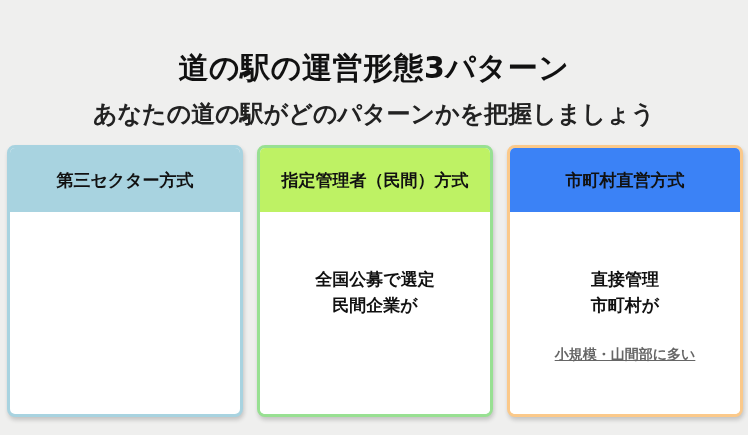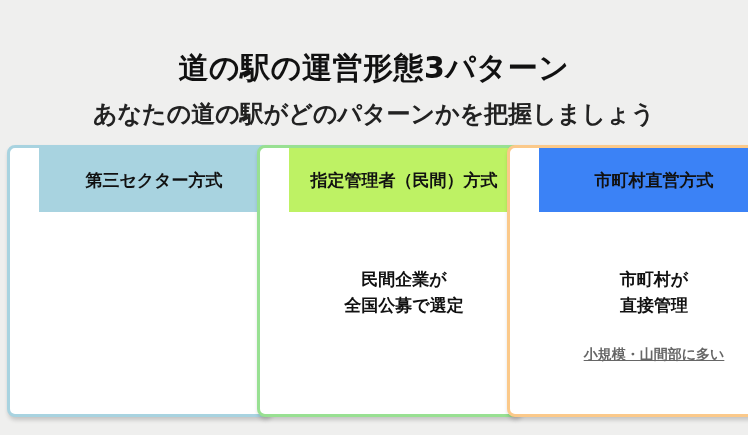--- a/index.html
+++ b/index.html
@@ -19,21 +19,20 @@
   .subtitle {
     position: absolute; left: 0; right: 0; top: 98px;
     text-align: center; font-size: 24px; font-weight: bold; color: #222;
   }
   .card {
     position: absolute; top: 145px; width: 230px; height: 266px;
     border-radius: 8px; border: 3px solid; box-sizing: content-box;
     overflow: hidden;
     box-shadow: 1px 3px 4px rgba(0,0,0,0.18);
     background: #fff;
-    padding-left: 29px;
   }
   .card-head {
     height: 64px; display: flex; align-items: center; justify-content: center;
     font-size: 17px; font-weight: bold; color: #111; white-space: nowrap;
   }
   .card-body {
     height: 202px; background: #fff;
     display: flex; flex-direction: column; align-items: center;
   }
   .main-text {
@@ -56,30 +55,30 @@
     <span>第三セクター方式</span>
   </div>
 </div>
 
 <div class="card" style="left:257px; border-color:#98e092;">
   <div class="card-head" style="background:#bef264;">
     <span>指定管理者（民間）方式</span>
   </div>
   <div class="card-body">
     <div class="main-text" style="margin-top:54px;">
+      <span>全国公募で選定</span>
       <span>民間企業が</span>
-      <span>全国公募で選定</span>
     </div>
   </div>
 </div>
 
 <div class="card" style="left:507px; border-color:#fbc98a;">
   <div class="card-head" style="background:#3b82f6;">
     <span>市町村直営方式</span>
   </div>
   <div class="card-body">
     <div class="main-text" style="margin-top:54px;">
+      <span>直接管理</span>
       <span>市町村が</span>
-      <span>直接管理</span>
     </div>
     <div class="note" style="margin-top:28px;text-decoration:underline;">小規模・山間部に多い</div>
   </div>
 </div>
 
 </body></html>

